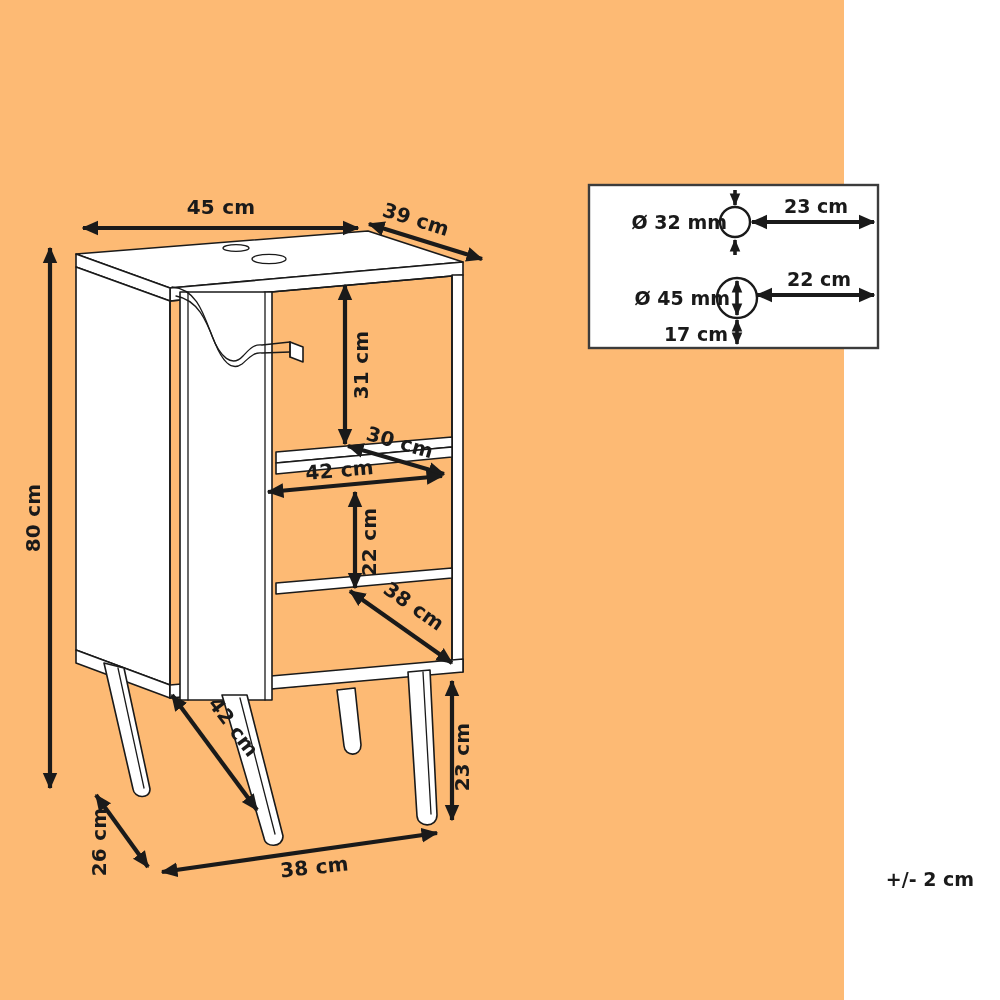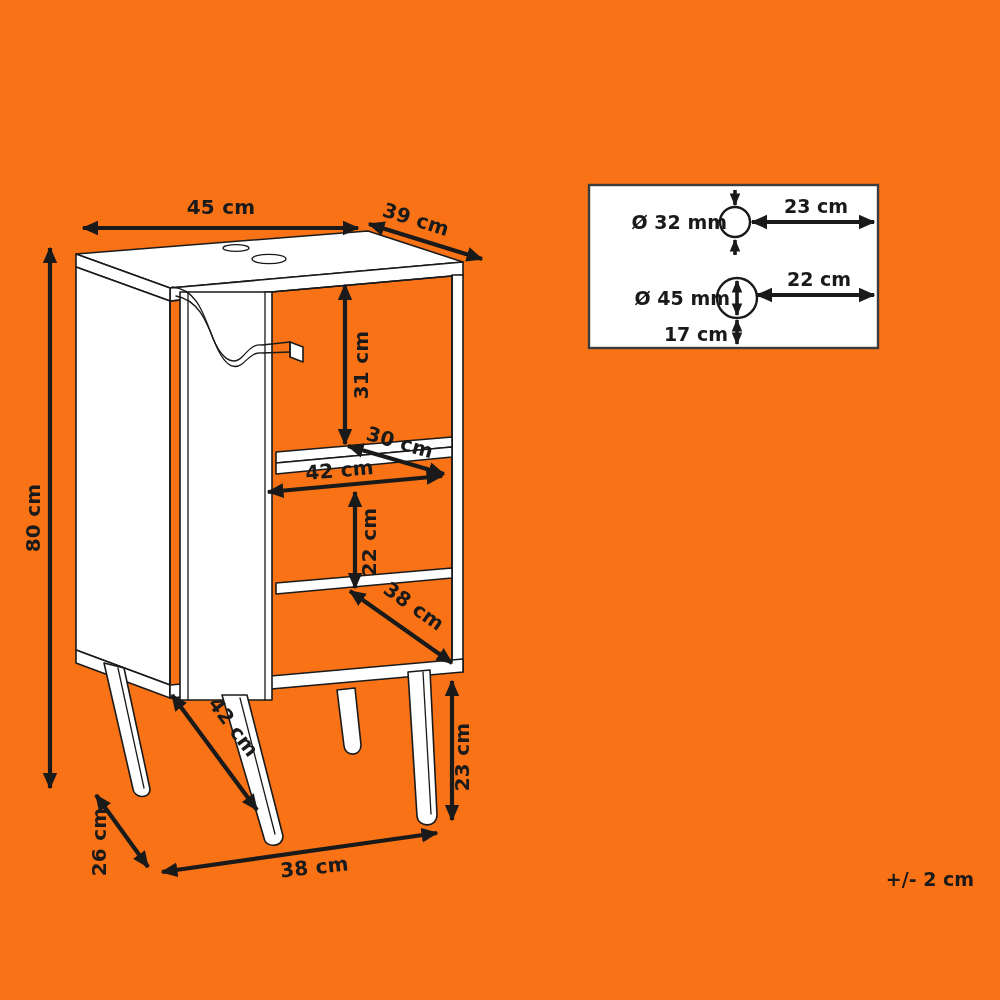--- a/index.html
+++ b/index.html
@@ -8,23 +8,23 @@
     background: #ffffff;
   }
   body {
     width: 1000px;
     height: 1000px;
     font-family: "Liberation Sans", sans-serif;
     overflow: hidden;
   }
   #sheet {
     position: relative;
-    width: 1000px;
+    width: 844px;
     height: 1000px;
-    background: #f97316;
+    background: #fdba74;
   }
   svg#drawing {
     position: absolute;
     top: 0;
     left: 0;
     width: 1000px;
     height: 1000px;
     display: block;
   }
   .furn-line {

